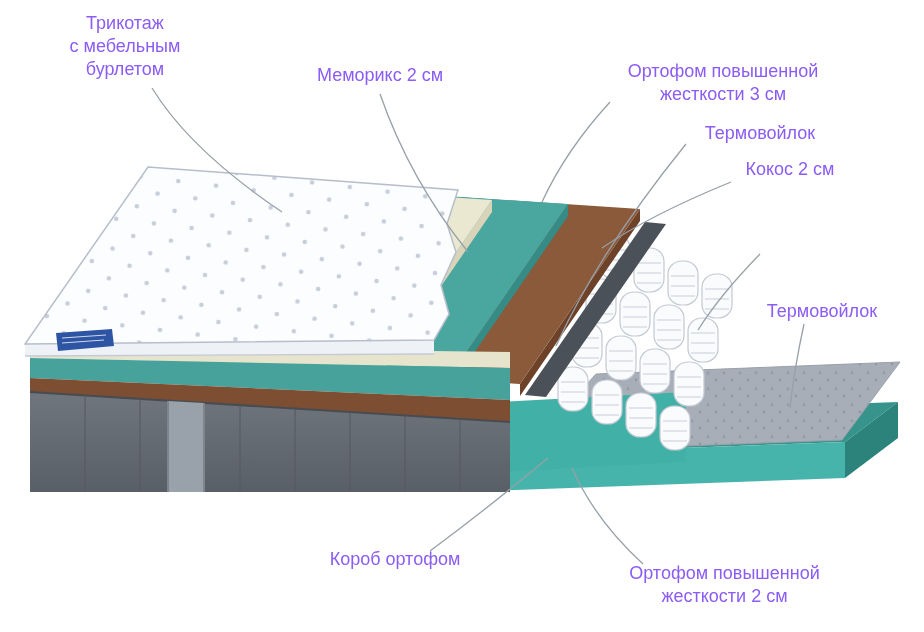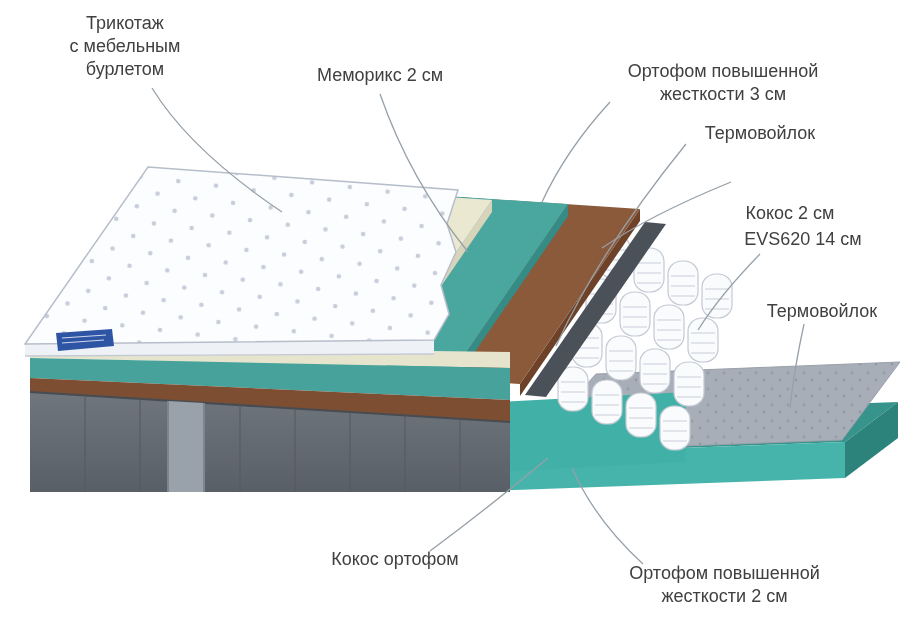--- a/index.html
+++ b/index.html
@@ -6,21 +6,21 @@
   #canvas{
     position:relative;
     width:924px;height:632px;
     background:#ffffff;
     overflow:hidden;
     font-family:"Liberation Sans",sans-serif;
   }
   #scene{position:absolute;left:0;top:0;width:924px;height:632px;}
   .lbl{
     position:absolute;
-    color:#404040;
+    color:#8b5cf6;
     font-size:18px;
     line-height:1.28;
     text-align:center;
     white-space:pre-line;
     user-select:none;
   }
 </style>
 </head>
 <body>
 
@@ -143,20 +143,19 @@
     </g>
   </svg>
 
   <div class="lbl" style="left:40px;  top:12px;  width:170px;">Трикотаж
 с мебельным
 бурлетом</div>
   <div class="lbl" style="left:295px; top:64px;  width:170px;text-align:center;">Меморикс 2 см</div>
   <div class="lbl" style="left:598px; top:60px;  width:250px;">Ортофом повышенной
 жесткости 3 см</div>
   <div class="lbl" style="left:675px; top:122px; width:170px;">Термовойлок</div>
-  <div class="lbl" style="left:715px; top:158px; width:150px;margin-top:44px;">Кокос 2 см</div>
-  <div class="lbl" style="left:718px; top:228px; width:170px;">EVS620 14 см</div>
+  <div class="lbl" style="left:715px; top:158px; width:150px;">Кокос 2 см</div>
   <div class="lbl" style="left:737px; top:300px; width:170px;">Термовойлок</div>
-  <div class="lbl" style="left:290px; top:548px; width:210px;">Кокос ортофом</div>
+  <div class="lbl" style="left:290px; top:548px; width:210px;">Короб ортофом</div>
   <div class="lbl" style="left:592px; top:562px; width:265px;">Ортофом повышенной
 жесткости 2 см</div>
 
 </div>
 
 </body></html>

